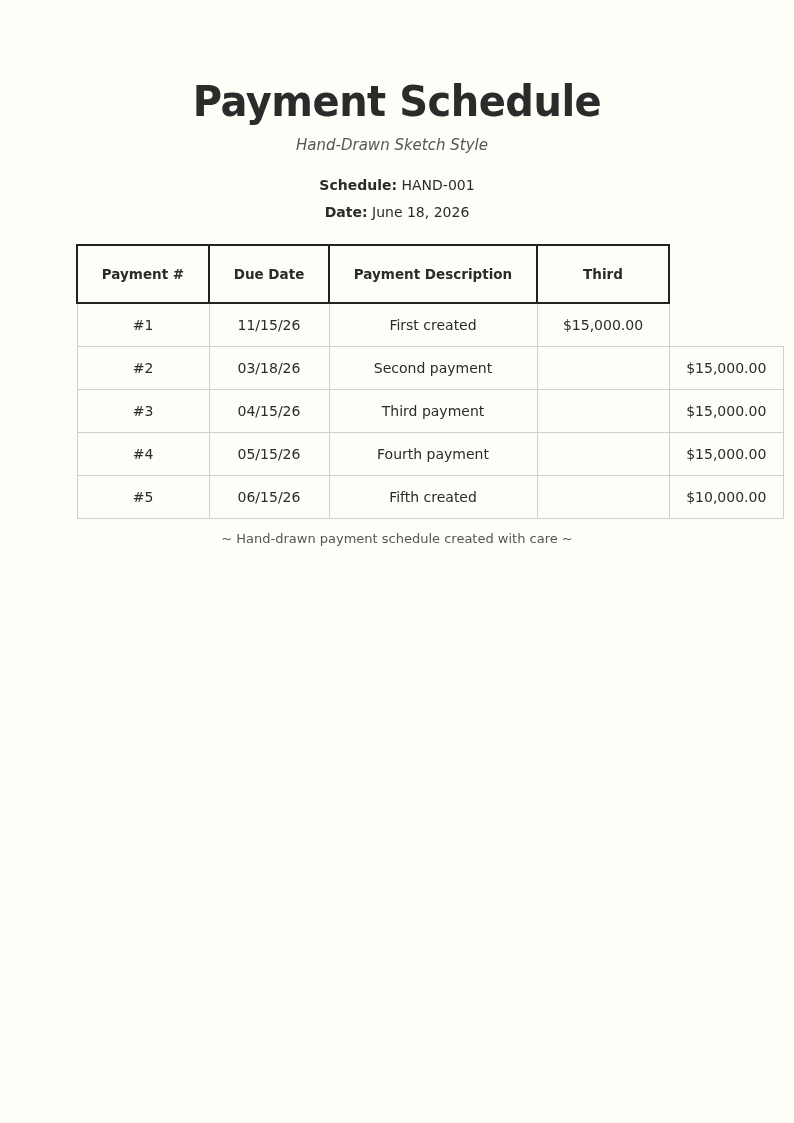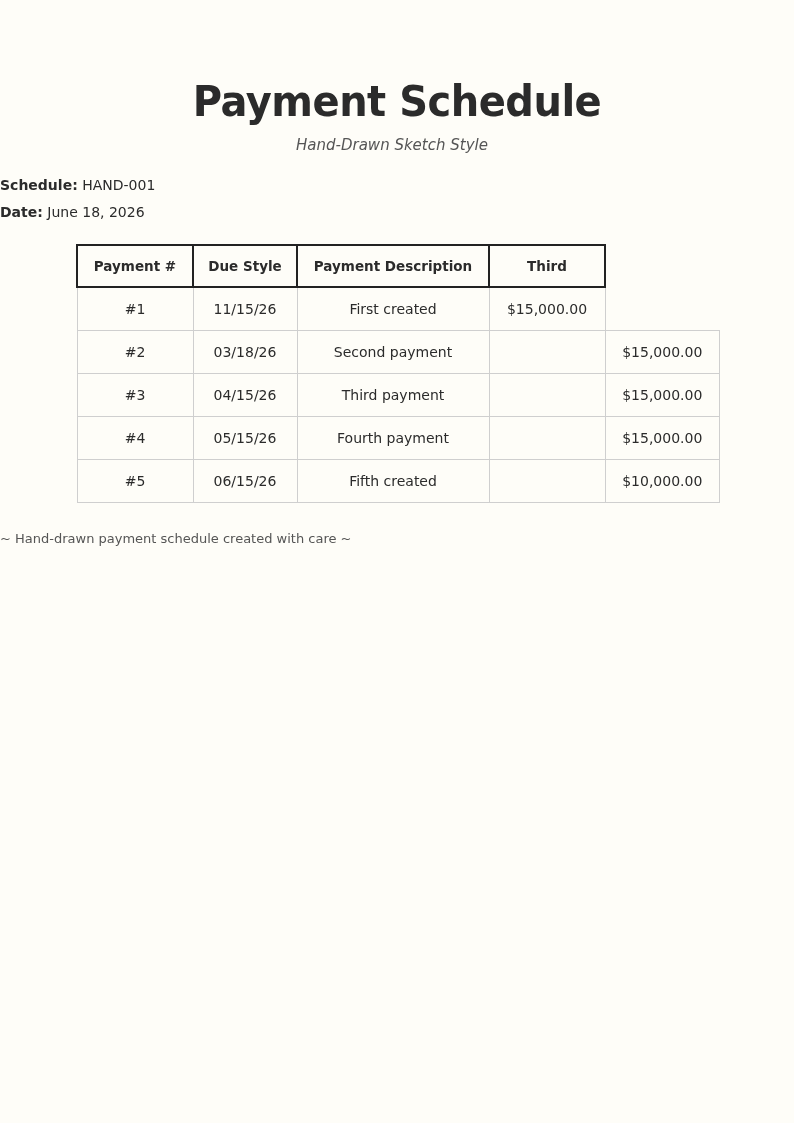--- a/index.html
+++ b/index.html
@@ -23,50 +23,50 @@
     }
     .subtitle {
       position: absolute; top: 136px; left: 0; width: 784px;
       text-align: center;
       font-style: italic;
       font-size: 15px;
       color: #555;
     }
     .meta {
       position: absolute; left: 0; width: 794px;
-      text-align: left; font-size: 14px; color: #2b2b2b;
+      text-align: center; font-size: 14px; color: #2b2b2b;
     }
     .meta b { font-weight: bold; }
     .meta-schedule { top: 177px; }
     .meta-date { top: 204px; }
     table {
       position: absolute; top: 244px; left: 76px;
       border-collapse: collapse;
       font-size: 14px;
     }
     th {
       border: 2px solid #222;
       height: 40px;
       font-weight: bold;
       font-size: 13.5px;
-      padding: 0;
+      padding: 8px;
       text-align: center;
     }
     td {
       border: 1px solid #cfcfcf;
       height: 42px;
       padding: 0;
       text-align: center;
     }
     td.empty-edge { border: none; }
     .c1 { width: 114px; } .c2 { width: 102px; } .c3 { width: 190px; border-radius: 10px; }
     .c4 { width: 114px; } .c5 { width: 114px; }
     .footer {
       position: absolute; top: 531px; left: 0; width: 794px;
-      font-size: 13px; color: #555;
+      text-align: center; font-size: 13px; color: #555;
     }
   </style>
 </head>
 <body>
 
 <div class="title">Payment Schedule</div>
 <div class="subtitle">Hand-Drawn Sketch Style</div>
 
 <div class="meta meta-schedule">
   <b>Schedule:</b>
@@ -74,21 +74,21 @@
 </div>
 <div class="meta meta-date">
   <b>Date:</b>
   <span>June 18, 2026</span>
 </div>
 
 <table>
   <thead>
     <tr>
       <th class="c1">Payment #</th>
-      <th class="c2">Due Style</th>
+      <th class="c2">Due Date</th>
       <th class="c3">Payment Description</th>
       <th class="c4">Third</th>
     </tr>
   </thead>
   <tbody>
     <tr>
       <td>#1</td>
       <td>11/15/26</td>
       <td>First created</td>
       <td>$15,000.00</td>

